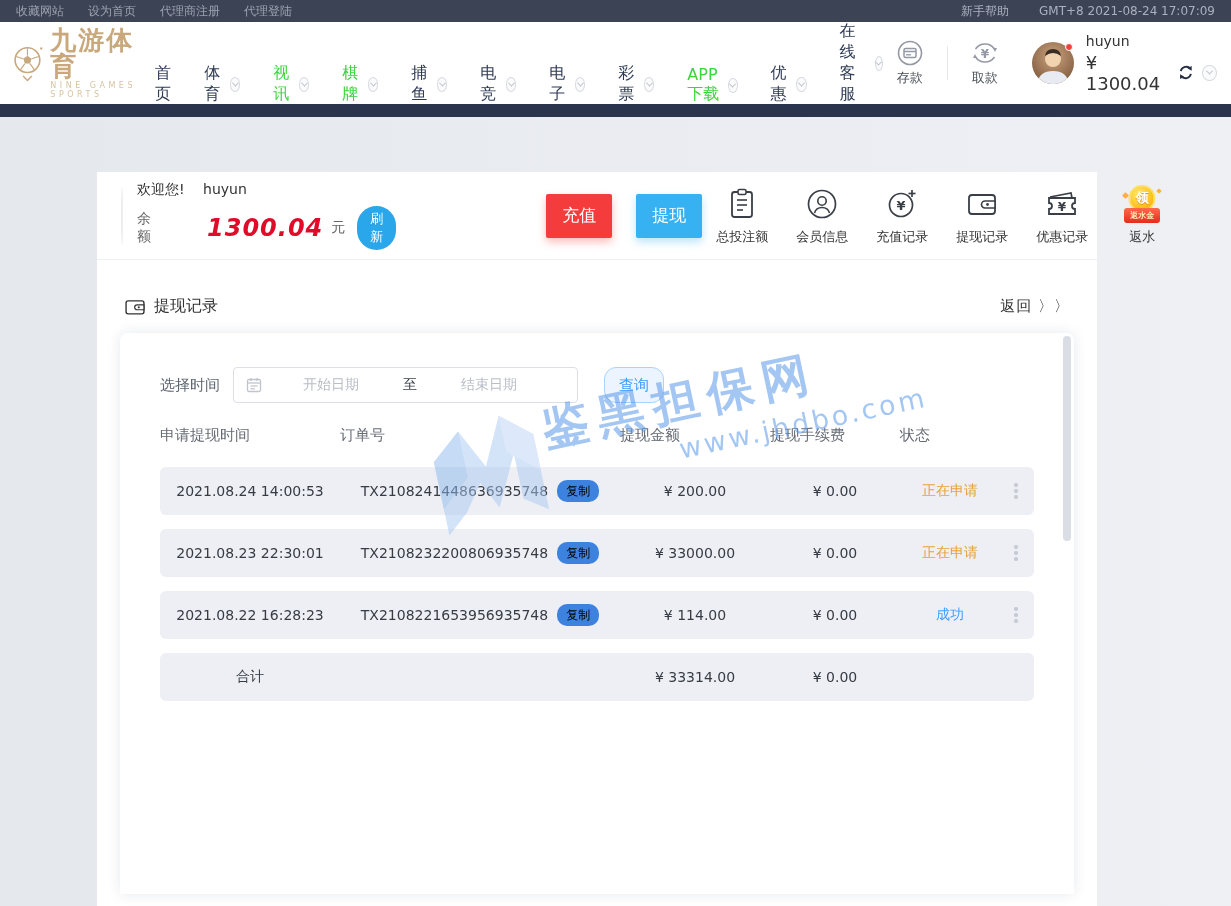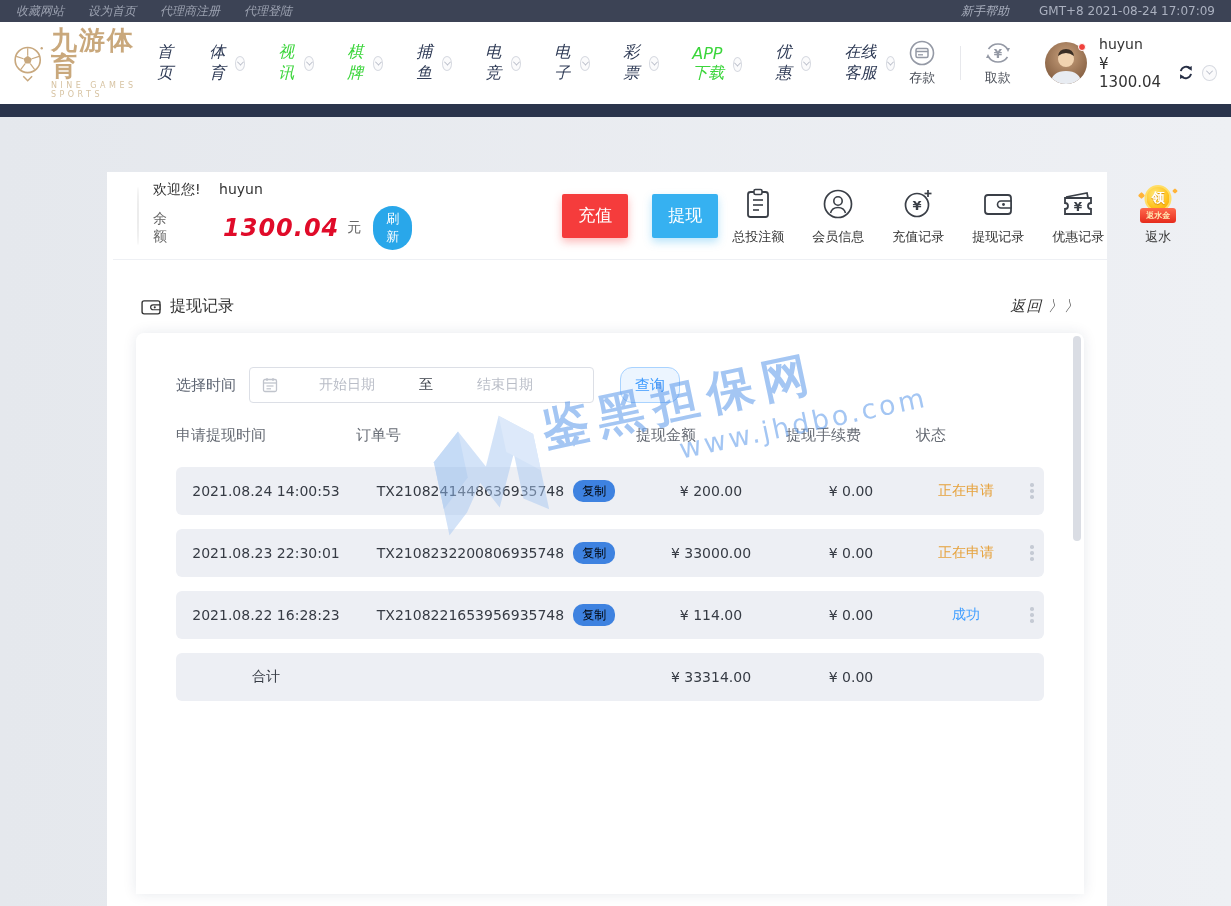--- a/index.html
+++ b/index.html
@@ -2,21 +2,21 @@
 <html><head>
 <meta charset="utf-8">
 <style>
   * { margin:0; padding:0; box-sizing:border-box; }
   html,body { width:1231px; height:906px; }
   body {
     font-family:"DejaVu Sans","Liberation Sans",sans-serif;
     background:linear-gradient(90deg,#e5e8ed,#eef0f4);
     overflow:hidden; position:relative; color:#333;
   }
-  a { text-decoration:none; cursor:pointer;font-style:italic; }
+  a { text-decoration:none; cursor:pointer; }
 
   
   .topbar { height:22px; background:#3c4355; display:flex; align-items:center;
             font-size:12px; color:#9ba1b0; padding:0 16px; }
   .topbar-left { display:flex; gap:24px; }
   .topbar-left a { color:#9ba1b0; }
   .topbar-right { margin-left:auto; display:flex; gap:30px; color:#aab0bf; align-items:center; }
   .topbar-right a { color:#aab0bf; }
 
   
@@ -40,27 +40,27 @@
   .tool-divider { width:1px; height:34px; background:#e7e8ec; margin:0 10px; }
   .avatar-wrap { position:relative; margin:0 12px 0 20px; cursor:pointer; }
   .avatar { width:42px; height:42px; border-radius:50%;
             background:radial-gradient(circle at 50% 35%,#caa27e,#8c6648 70%,#6e4e36); overflow:hidden;
             display:flex; align-items:flex-end; justify-content:center; }
   .avatar svg { display:block; }
   .avatar-dot { position:absolute; top:1px; right:1px; width:8px; height:8px; border-radius:50%;
                 background:#f0413c; border:1px solid #fff; }
   .user-block { display:flex; flex-direction:column; gap:3px; }
   .user-name { font-size:14px; color:#333; }
-  .user-balance { font-size:15px; color:#333; display:flex; align-items:center; gap:8px; }
+  .user-balance { font-size:18px; color:#333; display:flex; align-items:center; gap:8px; }
 
   
   .header-band { height:13px; background:#2a344c; }
 
   
-  .card { position:absolute; left:107px; top:172px; width:1000px; height:734px; background:#fff;padding-left:6px; }
+  .card { position:absolute; left:97px; top:172px; width:1000px; height:734px; background:#fff; }
 
   .user-panel { height:88px; display:flex; align-items:center; padding:0 24px;
                 border-bottom:1px solid #eef0f4; }
   .big-avatar { width:58px; height:58px; border-radius:50%; border:1px solid #ececec; background:#fff;
                 display:flex; align-items:center; justify-content:center; overflow:hidden; }
   .welcome-col { margin-left:14px; display:flex; flex-direction:column; gap:7px; }
   .welcome-line { font-size:14px; color:#333; }
   .welcome-line .uname { margin-left:14px; }
   .balance-line { display:flex; align-items:center; gap:8px; }
   .balance-label,.balance-unit { font-size:14px; color:#666; }

